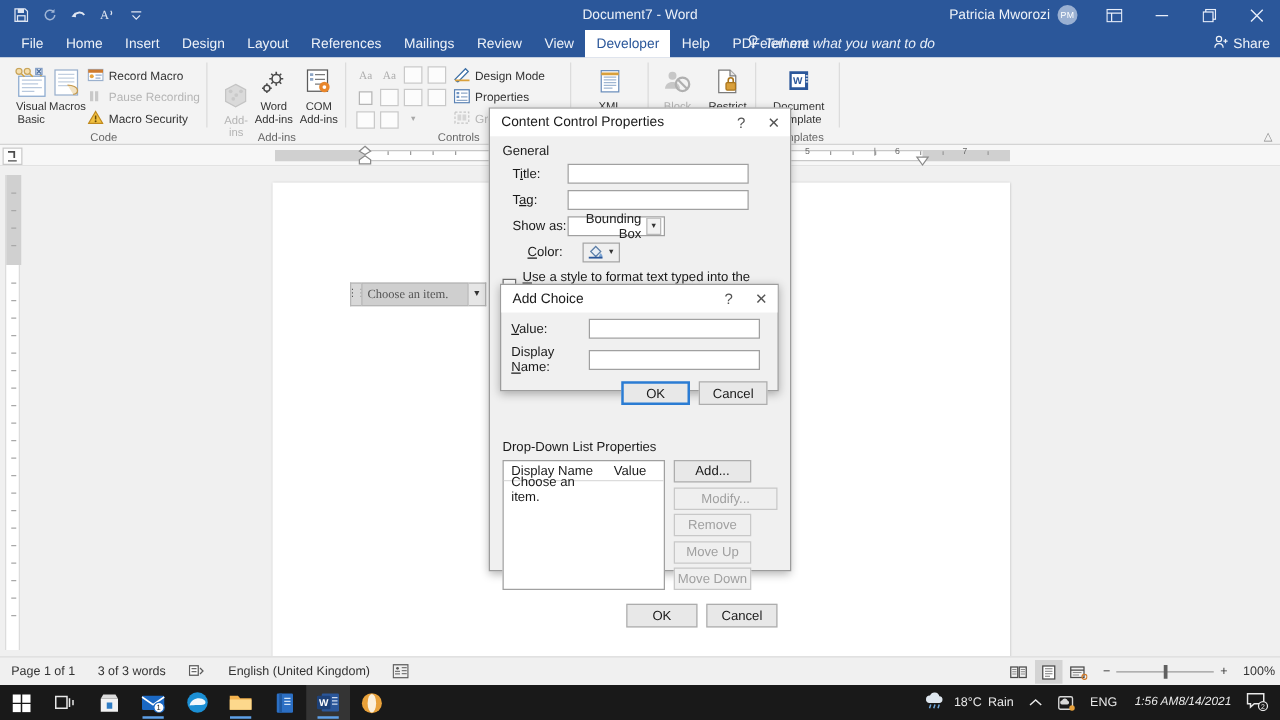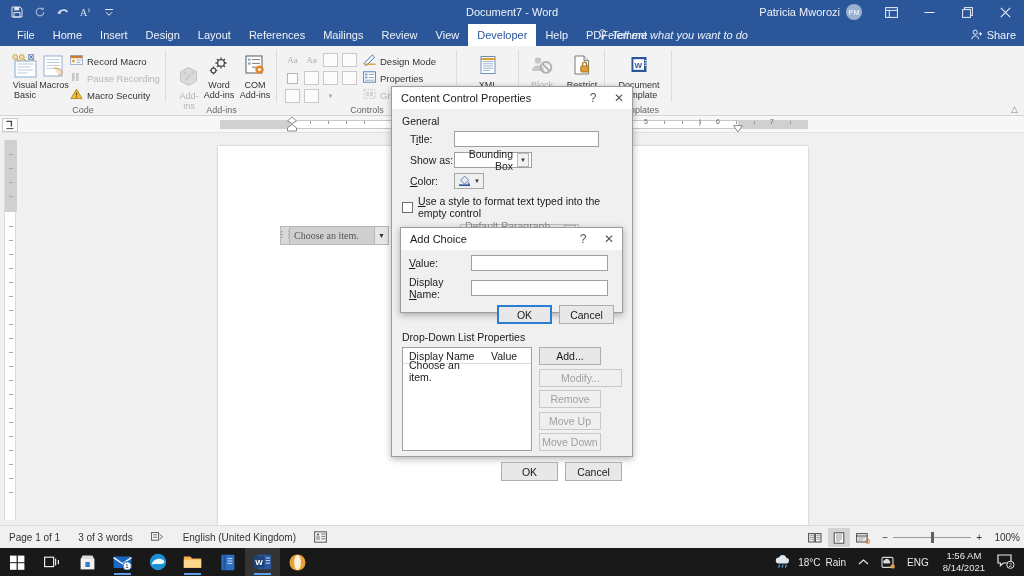--- a/index.html
+++ b/index.html
@@ -166,21 +166,21 @@
   .tb-ico {
     width:35px; height:28px; display:flex; align-items:center; justify-content:center;
     position:relative; cursor:pointer;
   }
   .tb-ico.run::after {
     content:""; position:absolute; bottom:1px; left:9px; width:17px; height:2px; background:#5ea0e8;
   }
   .tb-ico.active { background:#343434; }
   .tray { position:absolute; right:0; top:0; height:28px; display:flex; align-items:center; color:#e8e8e8; font-size:10px; }
   .tray-item { display:flex; align-items:center; gap:5px; padding:0 6px; height:28px; cursor:pointer; }
-  .clock { display:flex; flex-direction:column; align-items:center; justify-content:center; line-height:1.25; padding:0 8px; cursor:pointer; font-size:9.5px; }
+  .clock { display:flex; flex-direction:row; align-items:center; justify-content:center; line-height:1.25; padding:0 8px; cursor:pointer; font-size:9.5px;font-style:italic; }
   .notif { position:relative; padding:0 9px 0 4px; cursor:pointer; }
 
   
   .dialog { position:absolute; background:#f0f0f0; border:1px solid #9c9c9c; box-shadow:0 2px 7px rgba(0,0,0,.30); }
   .dlg-title {
     height:22px; display:flex; align-items:center;
     font-size:11px; color:#1a1a1a; padding-left:9px; background:#fff;
   }
   .dlg-title .t { flex:1; }
   .dlg-help, .dlg-close {
@@ -665,27 +665,31 @@
     </div>
     <div class="dlg-body">
 
       <div class="grouplabel">General</div>
 
       <div class="row" style="margin-left:8px;">
         <span class="lbl" style="width:44px;">T<u>i</u>tle:</span>
         <input class="txt" style="width: 145px;" value="">
       </div>
       <div class="row" style="margin-left:8px;">
+        <span class="lbl" style="width:44px;">T<u>a</u>g:</span>
+        <input class="txt" style="width: 145px;" value="">
+      </div>
+      <div class="row" style="margin-left:8px;">
         <span class="lbl" style="width:44px;">Show as:</span>
         <div class="combo" style="width:78px;text-align:right;">
           <span style="flex:1;">Bounding Box</span>
           <span class="cbtn">▼</span>
         </div>
       </div>
-      <div class="row" style="margin-left:8px;">
+      <div class="row" style="margin-left:20px;">
         <span class="lbl" style="width:44px;"><u>C</u>olor:</span>
         <div class="colorbtn">
           <span>
             <svg width="13" height="12" viewBox="0 0 13 12">
                 <path d="M2.6 6.2L6.6 2.2l4 4-4 4z" fill="#e9eef5" stroke="#5d7fa8"></path>
                 <path d="M10.6 7.4c.9 1.3 1.4 2 1.4 2.6a1.4 1.4 0 1 1-2.8 0c0-.6.5-1.3 1.4-2.6z" fill="#7ea6d4"></path>
                 <rect x="1" y="10.4" width="11" height="1.6" fill="#2b579a"></rect>
               </svg>
           </span>
           <span style="font-size:6px;color:#333;">▼</span>

